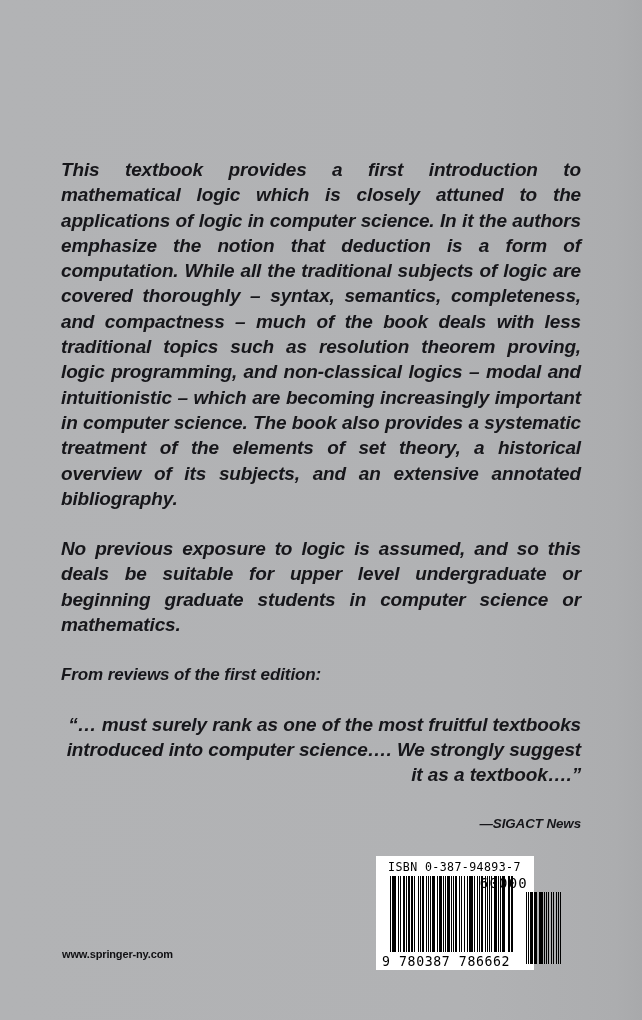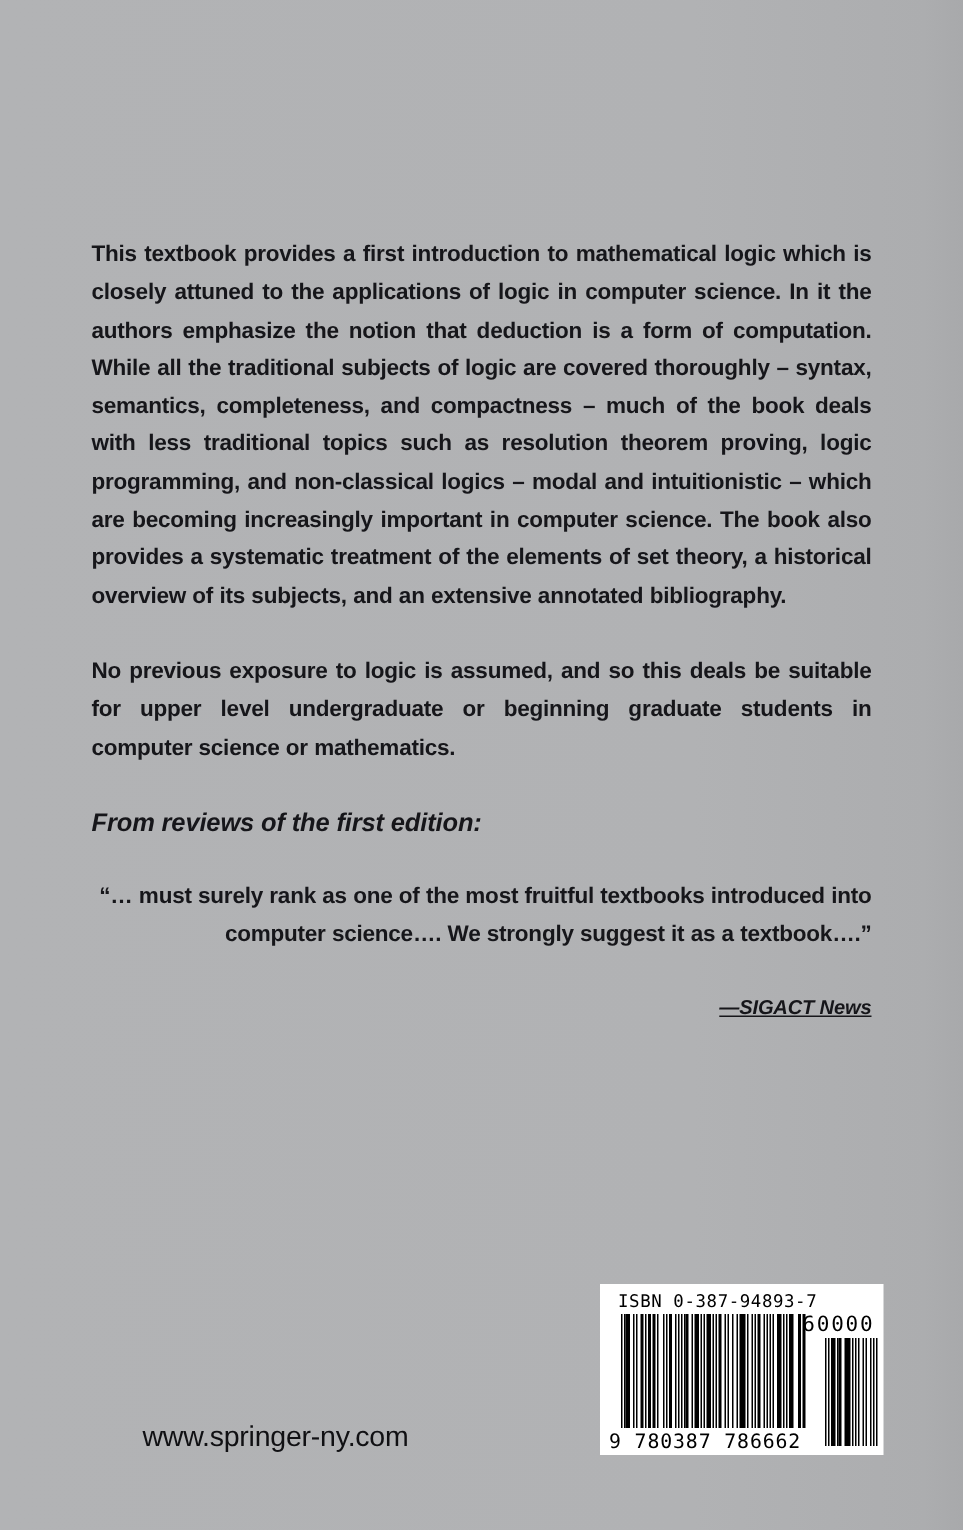--- a/index.html
+++ b/index.html
@@ -22,29 +22,30 @@
   }
 
   
   #blurb {
     position: absolute;
     left: 61px;
     top: 157px;
     width: 520px;
   }
   .para {
-    font-size: 15px;
+    font-size: 19px;
     line-height: 25.3px;
     font-weight: bold;
     color: #16161a;
     text-align: justify;
     text-justify: inter-word;
     letter-spacing: -0.15px;
     word-spacing: 0.2px;
     margin: 0 0 25px 0;
+    font-style: italic;
     -webkit-font-smoothing: antialiased;
   }
   .para:last-child { margin-bottom: 0; }
   .para.nojust { text-align: right; }
   .italic-lead {
     font-size: 17px;
     line-height: 25.3px;
     font-weight: bold;
     font-style: italic;
     color: #16161a;
@@ -53,41 +54,39 @@
   }
   .attribution {
     font-size: 13.4px;
     line-height: 22px;
     font-weight: bold;
     font-style: italic;
     color: #16161a;
     text-align: right;
     margin: 2px 0 0 0;
     letter-spacing: -0.1px;
-    text-decoration: underline;
   }
 
   
   #publisher-url {
     position: absolute;
     left: 62px;
     top: 948px;
-    font-size: 19px;
-    font-weight: normal;
+    font-size: 11px;
+    font-weight: bold;
     color: #101013;
     letter-spacing: -0.15px;
-    margin-left: 33px;
   }
 
   
   #barcode-box {
     position: absolute;
-    left: 400px;
+    left: 376px;
     top: 856px;
-    width: 189px;
+    width: 158px;
     height: 114px;
     background: #ffffff;
     box-sizing: border-box;
   }
   .isbn-caption {
     position: absolute;
     left: 12px;
     top: 4px;
     font-family: "DejaVu Sans Mono", "Liberation Mono", monospace;
     font-size: 11.6px;

